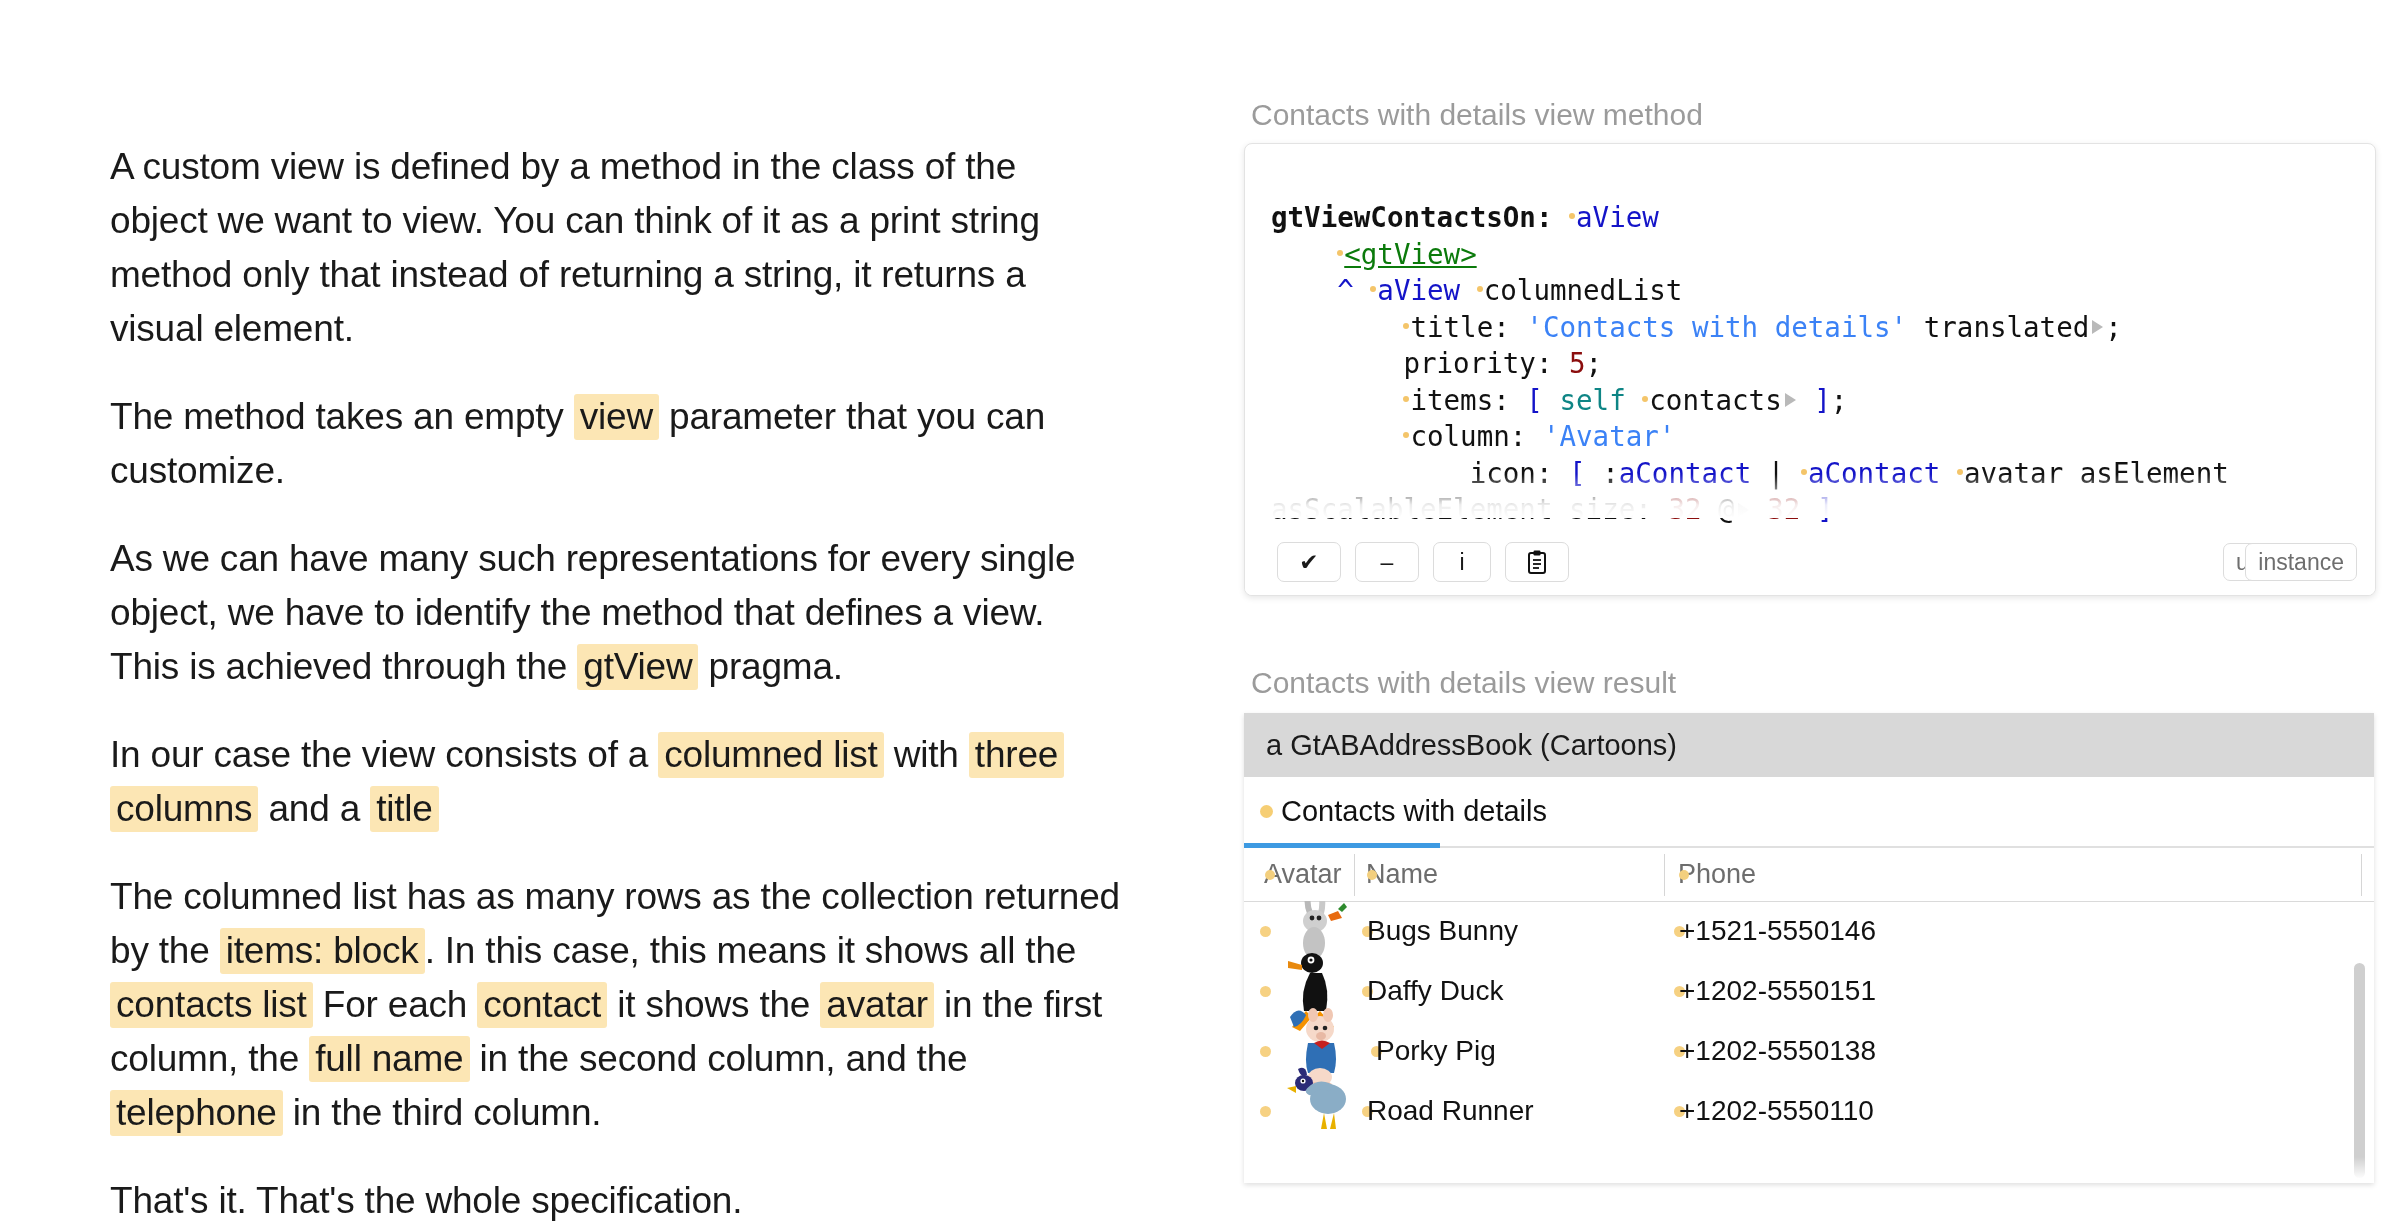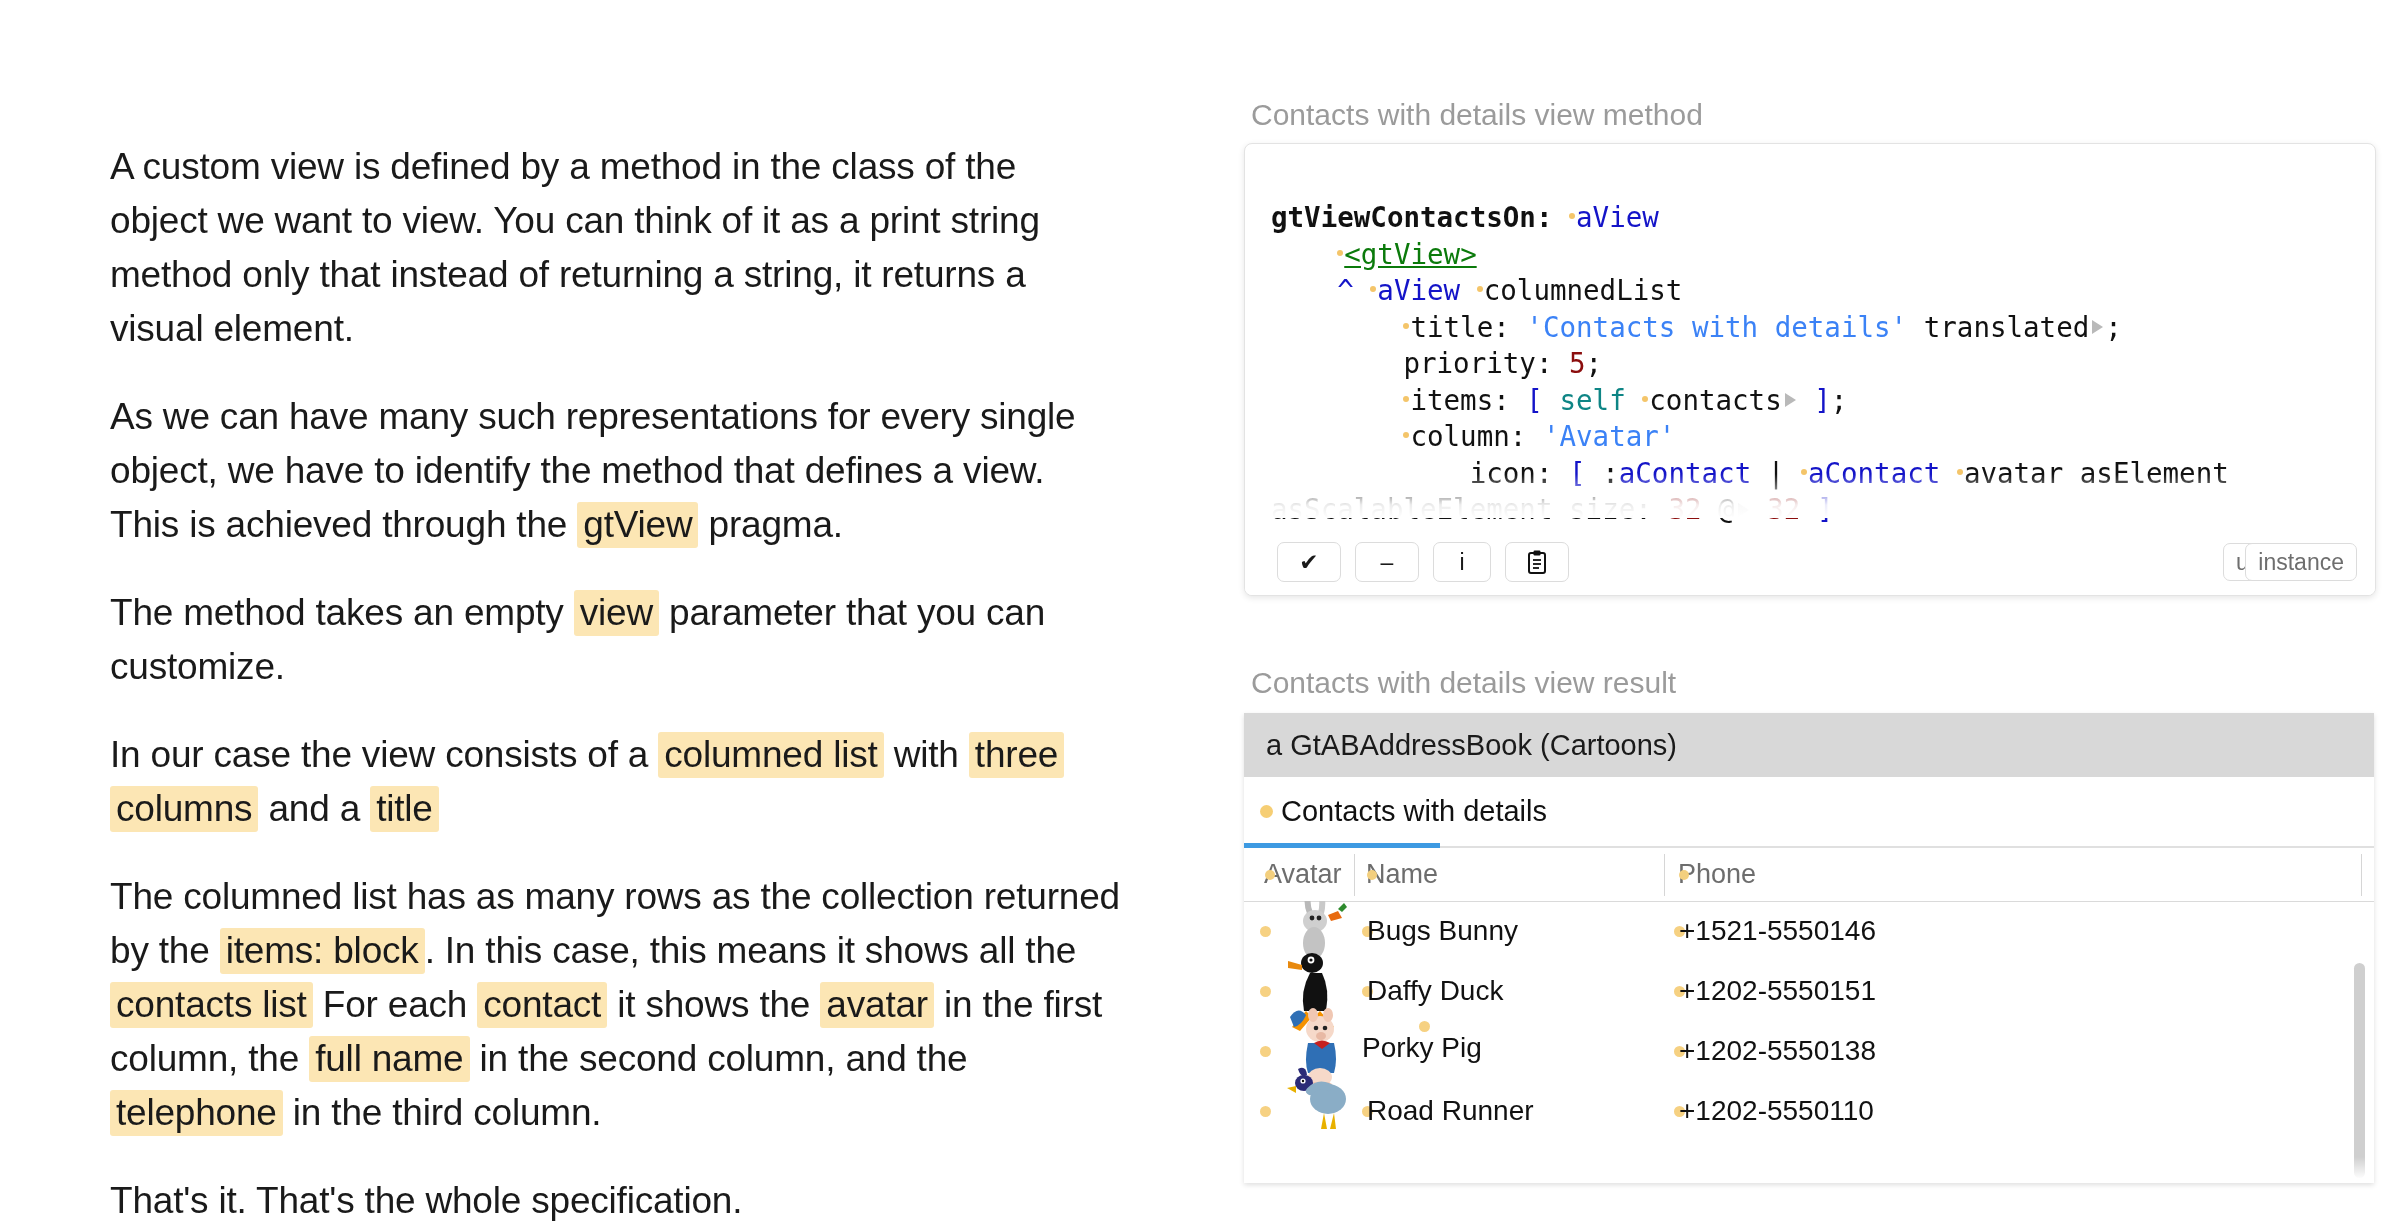--- a/index.html
+++ b/index.html
@@ -199,22 +199,22 @@
     position:absolute;left:0;right:0;bottom:0;height:26px;
     background:linear-gradient(to bottom,rgba(255,255,255,0),#fff 85%);
     pointer-events:none;
   }
 </style>
 </head>
 <body>
 
 <div id="prose">
     <div class="para"><span>A custom view is defined by a method in the class of the object we want to view. You can think of it as a print string method only that instead of returning a string, it returns a visual element.</span></div>
+    <div class="para"><span>The method takes an empty </span><span class="hl">view</span><span> parameter that you can customize.</span></div>
     <div class="para"><span>As we can have many such representations for every single object, we have to identify the method that defines a view. This is achieved through the </span><span class="hl">gtView</span><span> pragma.</span></div>
-    <div class="para"><span>The method takes an empty </span><span class="hl">view</span><span> parameter that you can customize.</span></div>
     <div class="para"><span>In our case the view consists of a </span><span class="hl">columned list</span><span> with </span><span class="hl">three columns</span><span> and a </span><span class="hl">title</span></div>
     <div class="para"><span>The columned list has as many rows as the collection returned by the </span><span class="hl">items: block</span><span>. In this case, this means it shows all the </span><span class="hl">contacts list</span><span> For each </span><span class="hl">contact</span><span> it shows the </span><span class="hl">avatar</span><span> in the first column, the </span><span class="hl">full name</span><span> in the second column, and the </span><span class="hl">telephone</span><span> in the third column.</span></div>
     <div class="para"><span>That's it. That's the whole specification.</span></div>
   </div>
 
 <div id="right">
 
   <div id="label-method" class="section-label">Contacts with details view method</div>
 
   <div id="code-card">
@@ -332,21 +332,21 @@
                 <circle cx="32" cy="25" r="2.3" fill="#222"></circle>
                 <circle cx="41" cy="25" r="2.3" fill="#222"></circle>
                 <ellipse cx="37" cy="33" rx="5" ry="4" fill="#e8b9a4"></ellipse>
                 <path d="M24 40 q-4 18 0 30 l26 0 q4 -14 0 -30 z" fill="#2f6fb5"></path>
                 <path d="M30 40 l8 6 l8 -6 q-8 -5 -16 0 z" fill="#c42020"></path>
                 <ellipse cx="36" cy="74" rx="12" ry="9" fill="#f6d9c9"></ellipse>
                 <ellipse cx="30" cy="84" rx="6" ry="5" fill="#f0c7b3"></ellipse>
                 <ellipse cx="43" cy="84" rx="6" ry="5" fill="#f0c7b3"></ellipse>
               </svg></span>
           </div>
-          <div class="cell" style="left: 118px; flex-direction: column;">
+          <div class="cell" style="left: 127px;">
             <span class="celldot" style="margin-right: -6px;"></span>
             <span>Porky Pig</span>
           </div>
           <div class="cell" style="left: 430px;">
             <span class="celldot" style="margin-right: -6px;"></span>
             <span>+1202-5550138</span>
           </div>
         </div>
         <div class="row">
           <div class="avatar-cell" style="left: 16px;">

